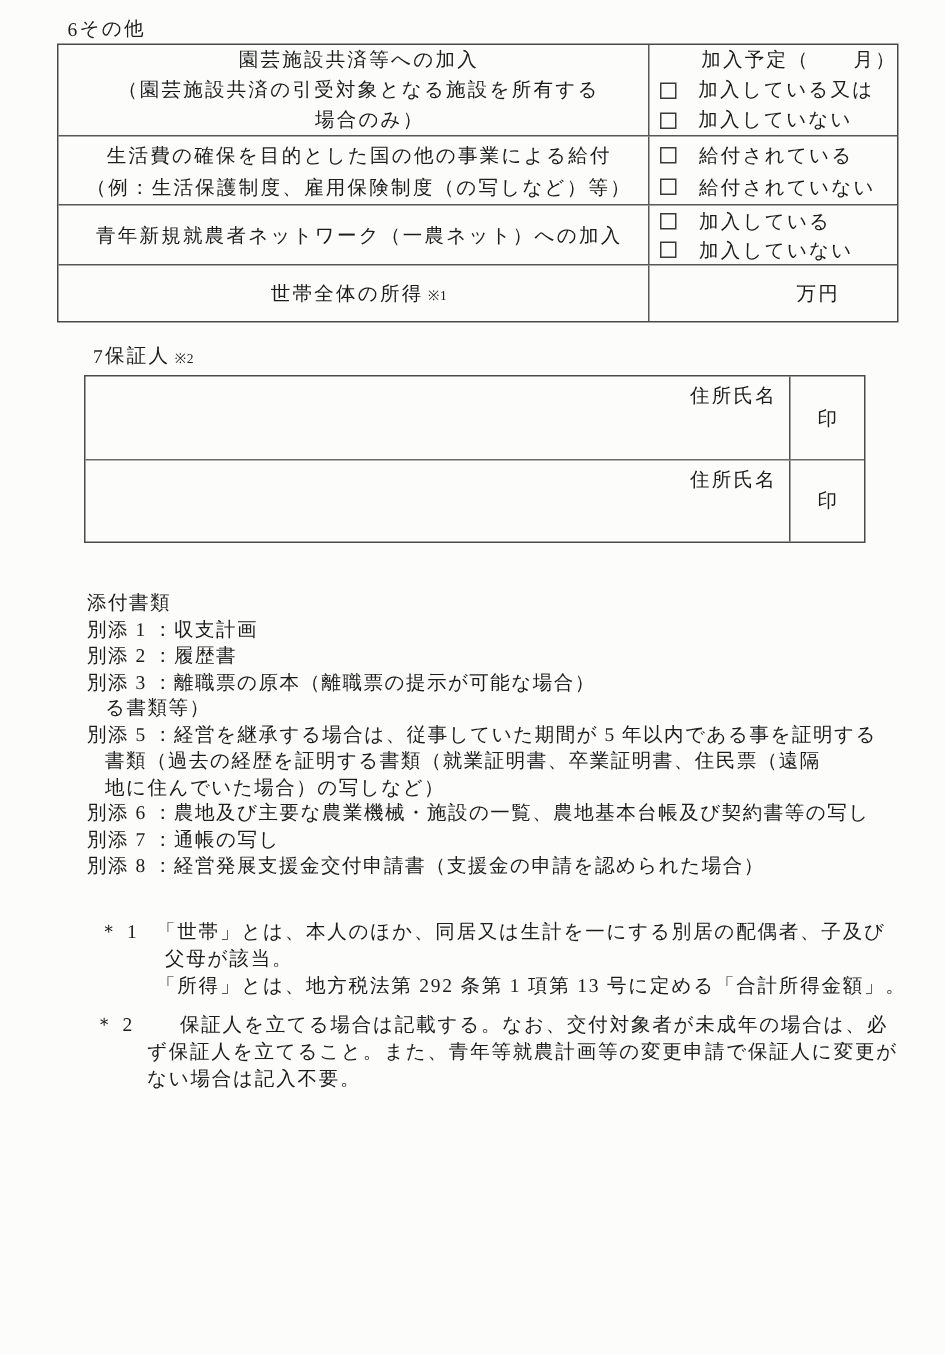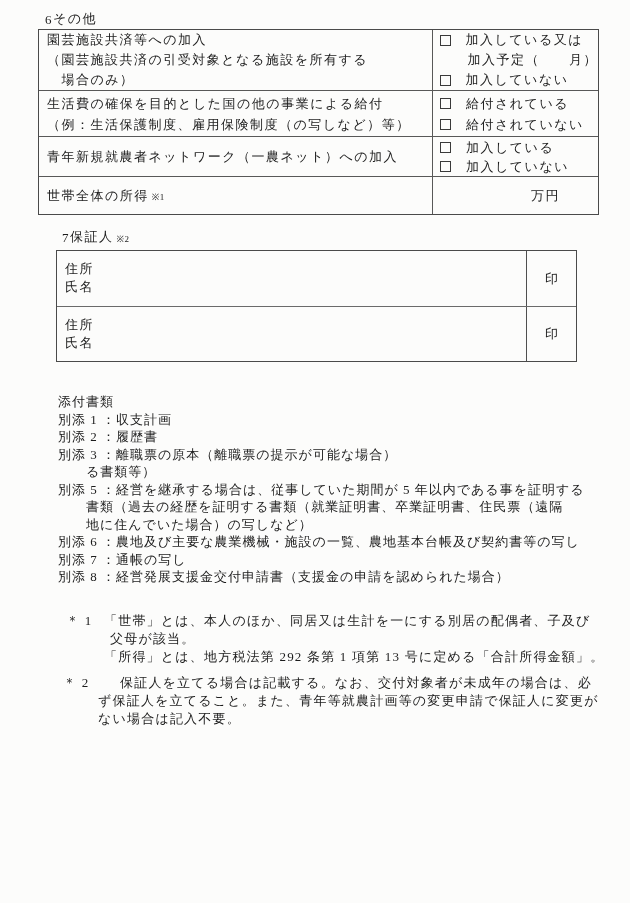--- a/index.html
+++ b/index.html
@@ -13,21 +13,21 @@
   .nw { white-space:nowrap; }
 
   
   .sec-head { position:absolute; display:flex; align-items:flex-end; letter-spacing:1.5px; }
   #head6 { left:45px; top:10px; }
   #head7 { left:62px; top:228px; }
   .sec-head .ttl { }
   .sm-note { font-size:9px; letter-spacing:0.5px; padding-bottom:1px; margin-left:3px; }
 
   
-  #tbl1 { position:absolute; left:38px; top:29px; width:561px; border:1.5px solid #4a4a4a; }
+  #tbl1 { position:absolute; left:38px; top:29px; width:561px; border:1.5px solid #4a4a4a;text-align:center; }
   .t1row { display:flex; border-top:1px solid #585858; }
   .t1row:first-child { border-top:none; }
   .t1r1 { height:60px; line-height:20px; }
   .t1r2 { height:46px; line-height:21px; }
   .t1r3 { height:40px; line-height:19px; }
   .t1r4 { height:38px;gap:36px; }
   .t1left {
     width:394px; border-right:1px solid #585858; padding-left:8px;
     display:flex; flex-direction:column; justify-content:center; letter-spacing:1.5px;
   }
@@ -39,27 +39,27 @@
   .cb { width:11px; height:11px; border:1px solid #3a3a3a; margin-right:15px; flex:0 0 auto; background:#fcfcfb; }
   .opt.cont { padding-left:28px; }
   .unit-cell { align-items:flex-end; padding-right:38px; padding-left:0; }
 
   
   #tbl2 { position:absolute; left:56px; top:250px; width:521px; border:1.5px solid #4a4a4a; }
   .t2row { display:flex; height:55px; border-top:1px solid #6a6a6a; }
   .t2row:first-child { border-top:none; }
   .t2left {
     width:470px; border-right:1px solid #4f4f4f; padding:4px 8px 5px 8px;
-    display:flex; flex-direction:column; justify-content:center; letter-spacing:1.5px;
+    display:flex; flex-direction:row; justify-content:flex-end; letter-spacing:1.5px;
   }
   .t2seal { flex:1; display:flex; align-items:center; justify-content:center; letter-spacing:0; }
 
   
   #attach { position:absolute; left:58px; top:393px; line-height:17.5px; letter-spacing:1px; }
-  #attach .cont { margin-left:28px; }
+  #attach .cont { margin-left:12px; }
 
   
   .note { position:absolute; display:flex; letter-spacing:1.2px; }
   #note1 { left:66px; top:612px; }
   #note2 { left:63px; top:674px; }
   .note .marker { flex:0 0 auto; }
   #note1 .marker { width:38px; }
   #note2 .marker { width:35px; }
   .nlines { line-height:18px; }
   #note1 .nlines .cont2 { margin-left:6px; }
@@ -77,26 +77,26 @@
 
   <div id="tbl1">
 
     <div class="t1row t1r1">
       <div class="t1left">
         <div class="nw">園芸施設共済等への加入</div>
         <div class="nw">（園芸施設共済の引受対象となる施設を所有する</div>
         <div class="nw">　場合のみ）</div>
       </div>
       <div class="t1right">
-        <div class="opt">
-          <span class="cb"></span>
-          <span class="nw">加入している又は</span>
-        </div>
         <div class="opt cont">
           <span class="nw">加入予定（　　月）</span>
+        </div>
+        <div class="opt">
+          <span class="cb"></span>
+          <span class="nw">加入している又は</span>
         </div>
         <div class="opt">
           <span class="cb"></span>
           <span class="nw">加入していない</span>
         </div>
       </div>
     </div>
 
     <div class="t1row t1r2">
       <div class="t1left">

